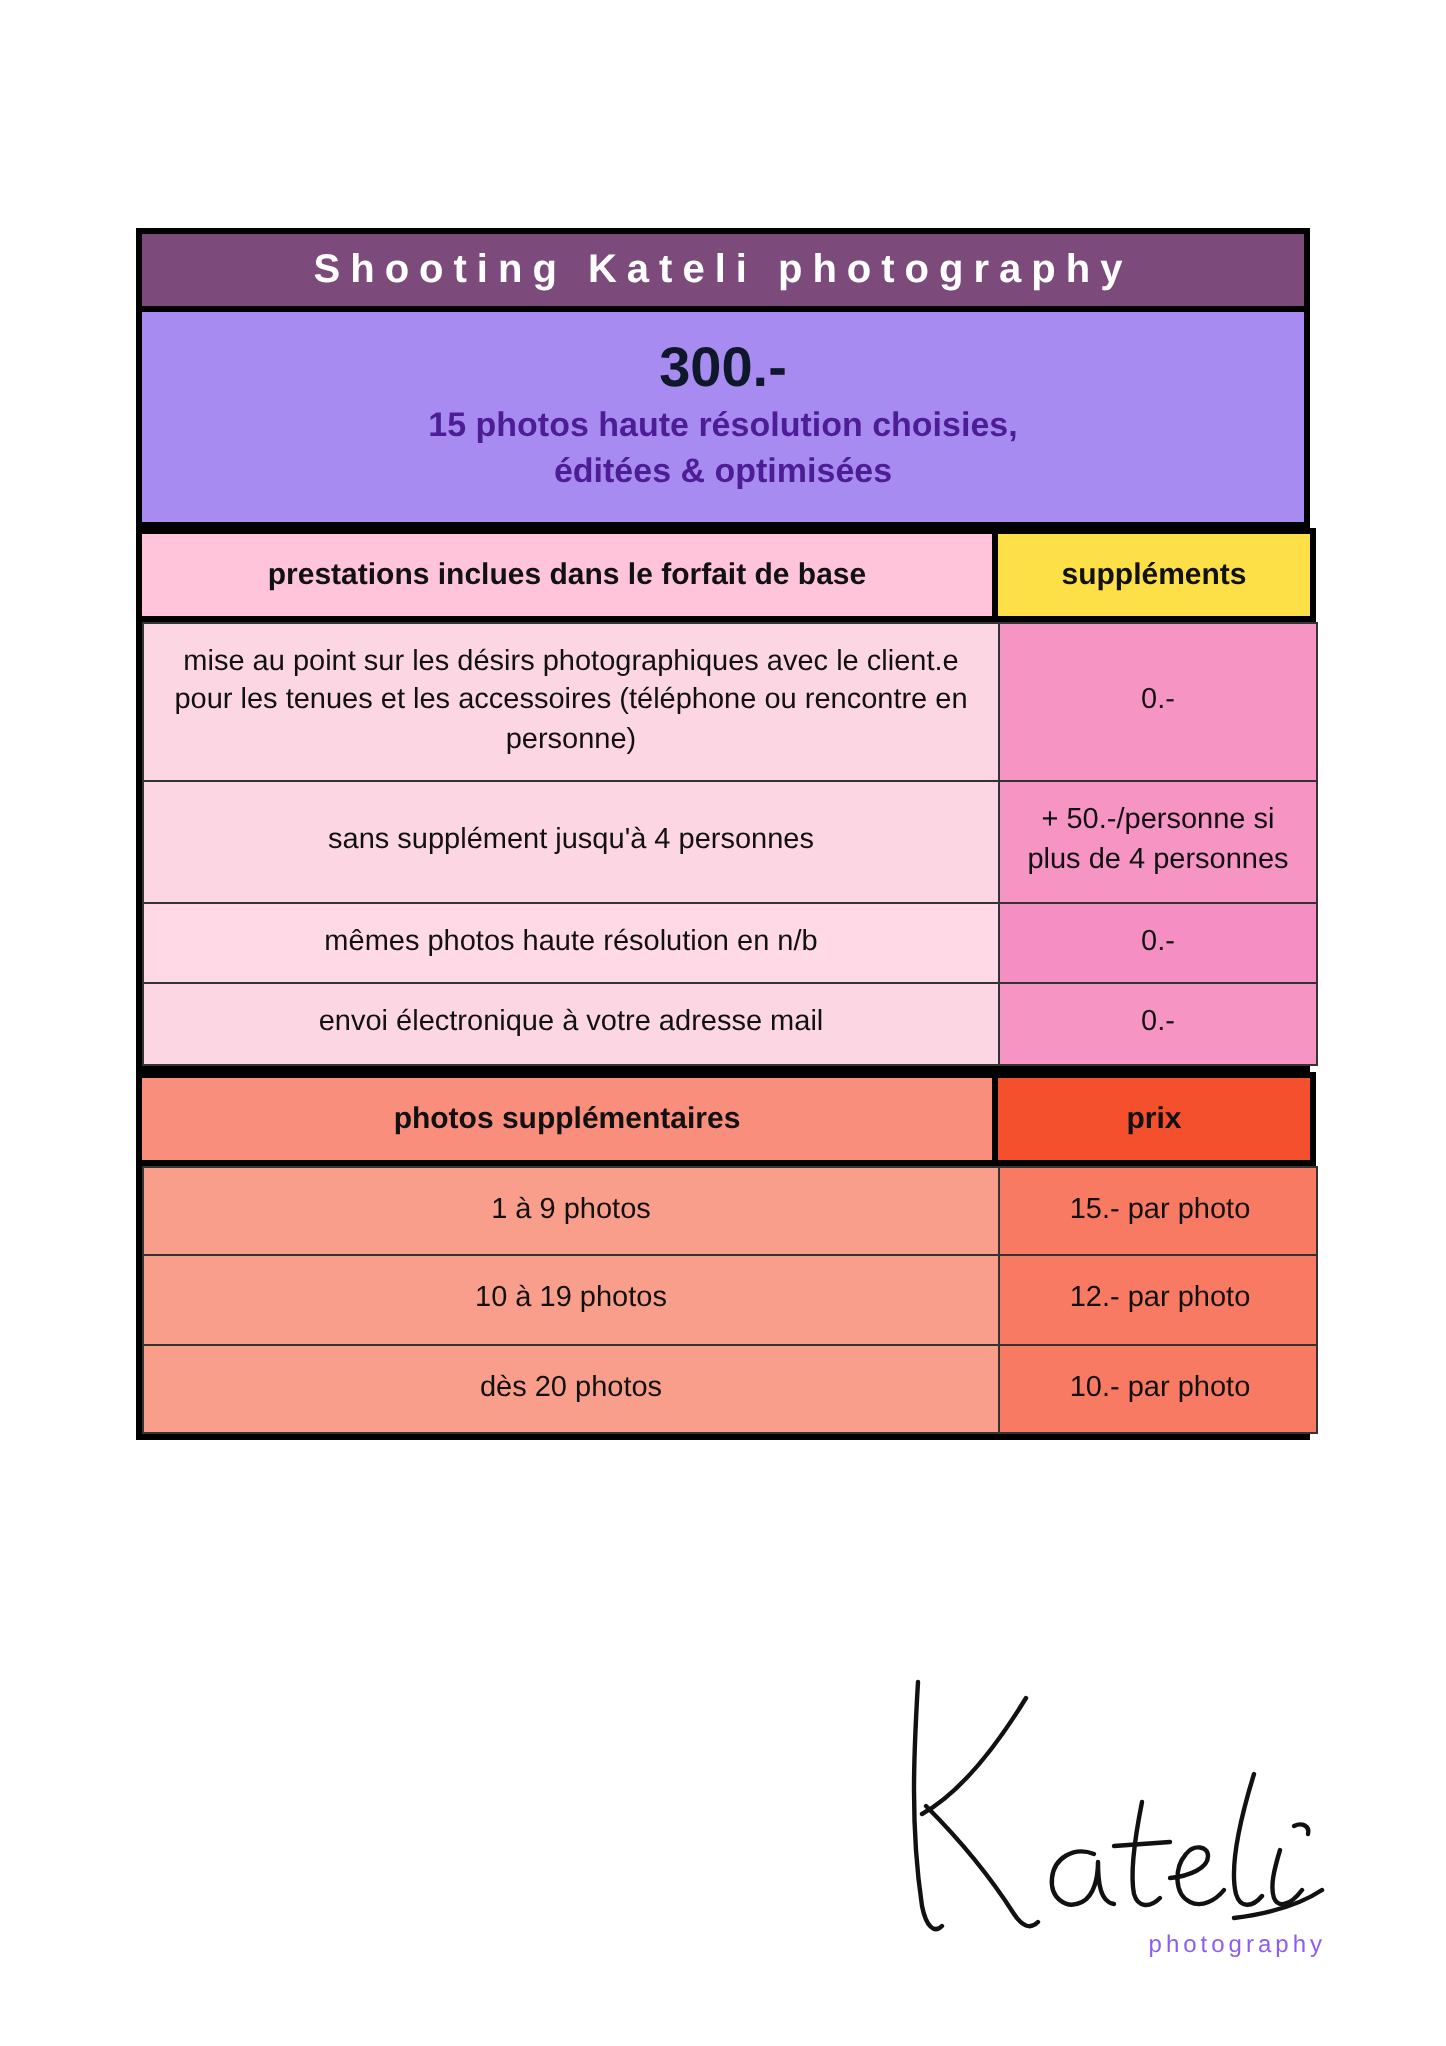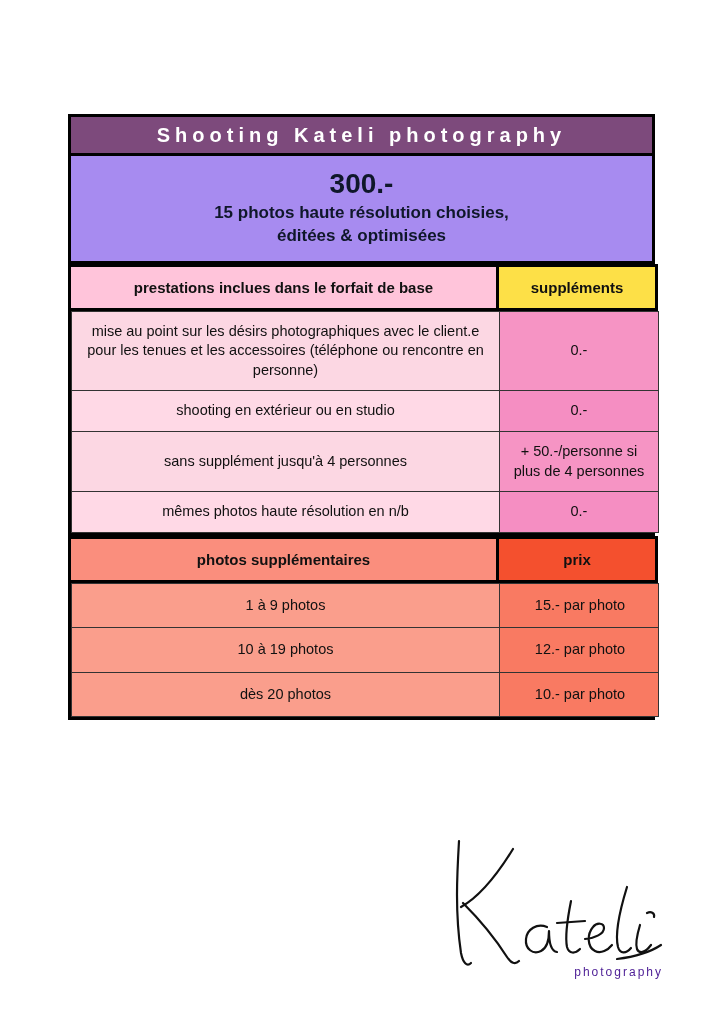--- a/index.html
+++ b/index.html
@@ -55,21 +55,21 @@
   .price-amount {
     font-size: 28px;
     font-weight: bold;
     line-height: 1.15;
     color: #0f172a;
   }
   .price-desc {
     font-size: 17px;
     font-weight: bold;
     line-height: 1.25;
-    color: #0f172a;
+    color: #4c1d95;
     margin-top: 2px;
   }
 
   
   .tbl {
     width: 100%;
     border-collapse: collapse;
     table-layout: fixed;
   }
   .tbl td {
@@ -138,21 +138,21 @@
     bottom: 38px;
     width: 250px;
     height: 150px;
   }
   .logo-sub {
     position: absolute;
     right: 8px;
     bottom: 6px;
     font-size: 12px;
     letter-spacing: 2px;
-    color: #4c1d95;
+    color: #8b5cf6;
   }
 </style>
 </head>
 <body>
 
 <div class="sheet">
 
   <div class="title-bar">
     <span class="title-text">Shooting Kateli photography</span>
   </div>
@@ -172,30 +172,30 @@
   </tbody>
     </table>
 
   <div class="outer-box">
     <table class="tbl body1">
       <tbody>
           <tr>
         <td class="left col-left">mise au point sur les désirs photographiques avec le client.e pour les tenues et les accessoires (téléphone ou rencontre en personne)</td>
         <td class="right col-right">0.-</td>
       </tr>
-      <tr class="alt">
-        <td class="left col-left">shooting en extérieur ou en studio</td>
-        <td class="right col-right">0.-</td>
-      </tr>
       <tr>
         <td class="left col-left">sans supplément jusqu'à 4 personnes</td>
         <td class="right col-right">+ 50.-/personne si plus de 4 personnes</td>
       </tr>
       <tr class="alt">
         <td class="left col-left">mêmes photos haute résolution en n/b</td>
+        <td class="right col-right">0.-</td>
+      </tr>
+      <tr>
+        <td class="left col-left">envoi électronique à votre adresse mail</td>
         <td class="right col-right">0.-</td>
       </tr>
     </tbody>
       </table>
   </div>
 
   <table class="tbl">
     <tbody>
         <tr class="hdr-row2">
       <td class="left col-left">photos supplémentaires</td>

